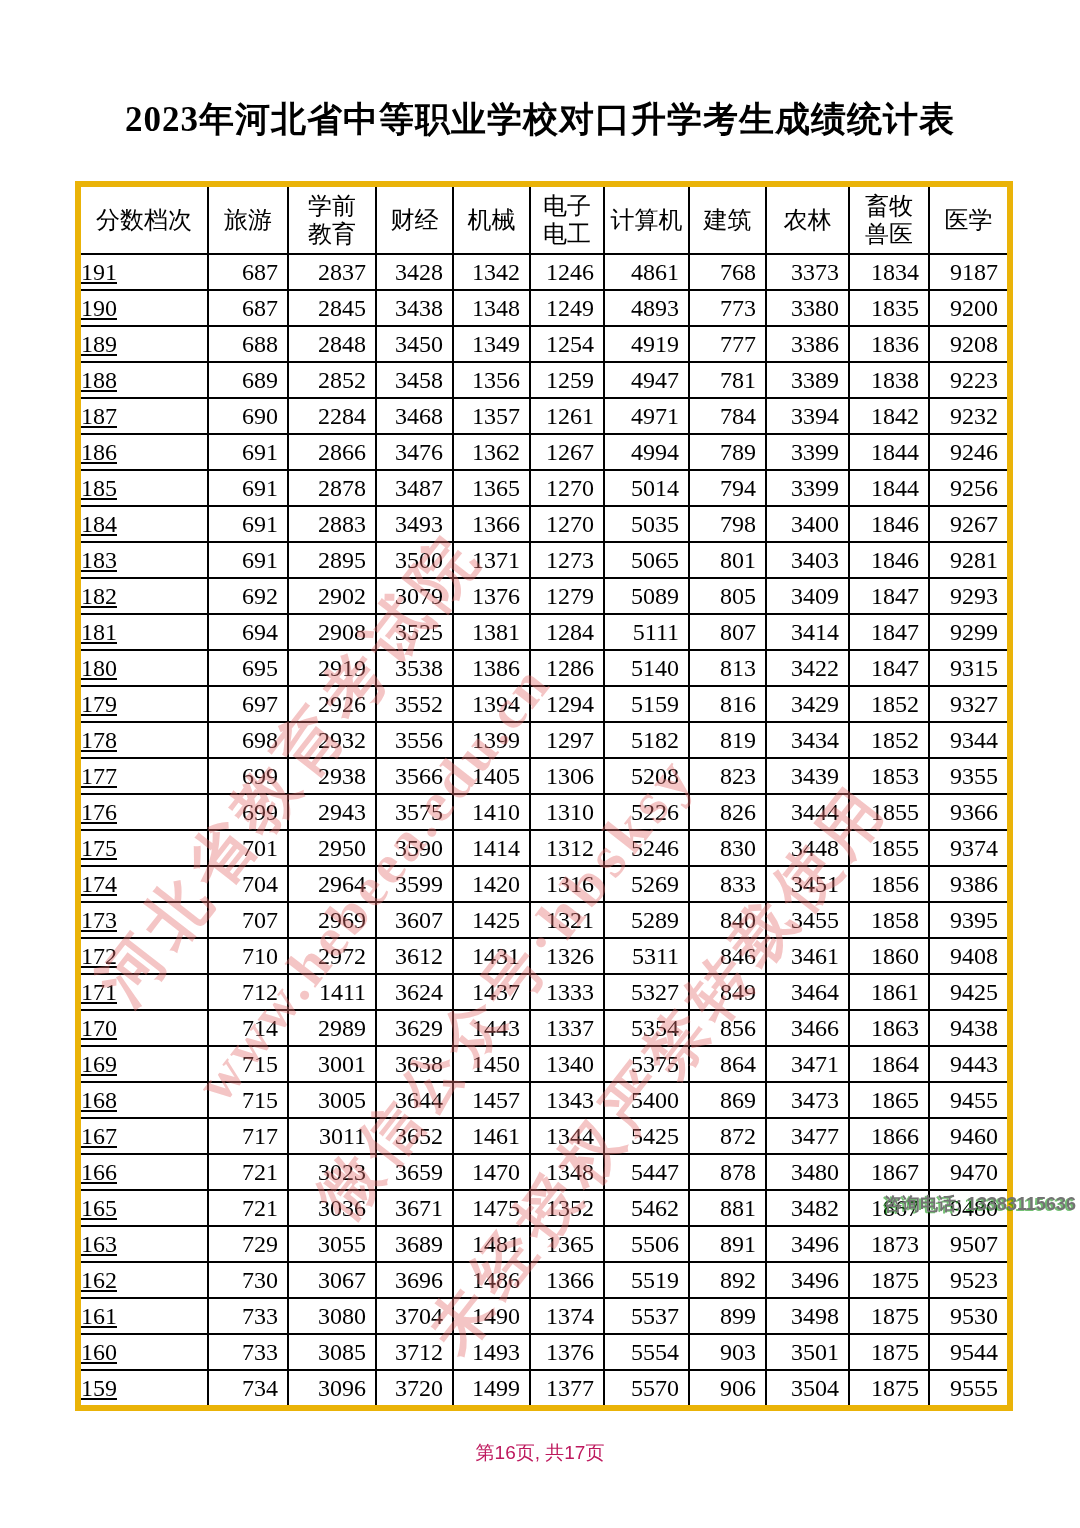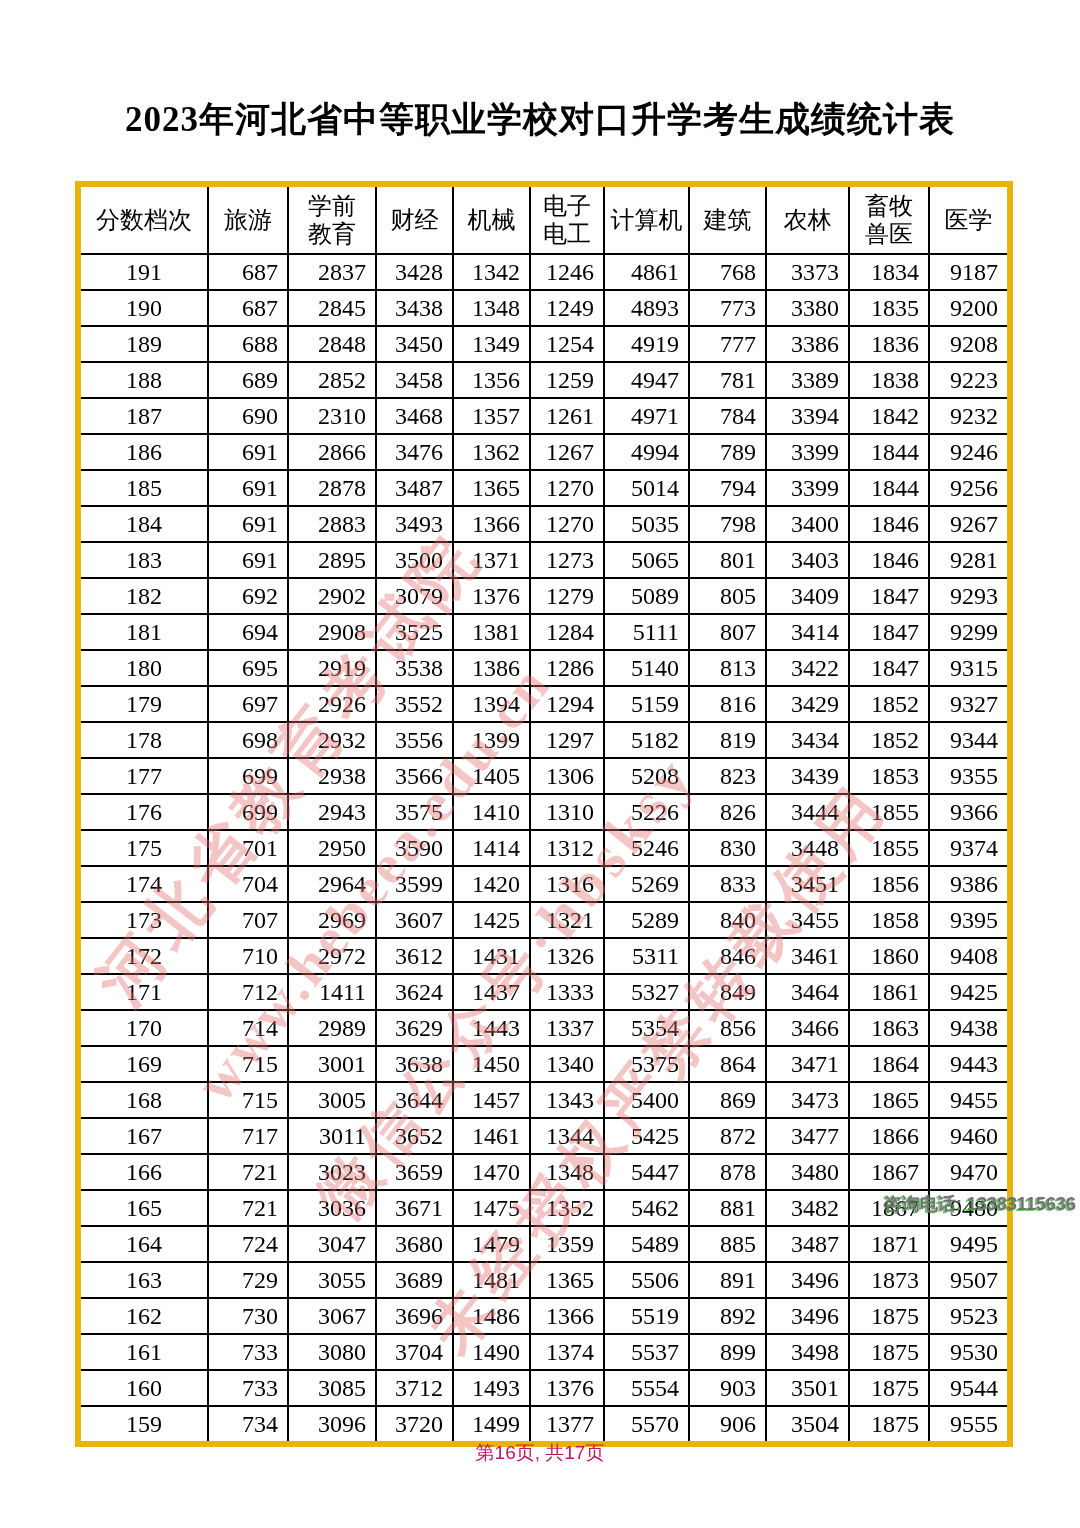--- a/index.html
+++ b/index.html
@@ -29,21 +29,21 @@
     font-weight:400;
   }
   .score-table th{
     height:66px;font-size:24px;text-align:center;
     white-space:pre-line;line-height:1.18;padding:0 2px;
   }
   .score-table td{
     height:34px;font-size:24px;line-height:1;padding:0;
   }
   .score-table td.num{text-align:right;padding-right:9px;}
-  .score-table td.level{text-align:center;}
+  .score-table td.level{text-align:left;text-decoration:underline;}
   .footer{
     position:absolute;left:0;top:1440px;width:100%;
     text-align:center;font-size:19px;color:#be185d;
     font-family:"Liberation Sans", sans-serif;
     z-index:2;
   }
   .phone{
     position:absolute;right:4px;bottom:4px;
     font-size:18px;font-weight:700;color:#737373;
     font-family:"Liberation Sans", sans-serif;
@@ -151,21 +151,21 @@
           <td class="num">1259</td>
           <td class="num">4947</td>
           <td class="num">781</td>
           <td class="num">3389</td>
           <td class="num">1838</td>
           <td class="num">9223</td>
         </tr>
         <tr>
           <td class="level">187</td>
           <td class="num">690</td>
-          <td class="num">2310</td>
+          <td class="num">2284</td>
           <td class="num">3468</td>
           <td class="num">1357</td>
           <td class="num">1261</td>
           <td class="num">4971</td>
           <td class="num">784</td>
           <td class="num">3394</td>
           <td class="num">1842</td>
           <td class="num">9232</td>
         </tr>
         <tr>
@@ -448,33 +448,20 @@
           <td class="num">3671</td>
           <td class="num">1475</td>
           <td class="num">1352</td>
           <td class="num">5462</td>
           <td class="num">881</td>
           <td class="num">3482</td>
           <td class="num">1867</td>
           <td class="num">9480</td>
         </tr>
         <tr>
-          <td class="level">164</td>
-          <td class="num">724</td>
-          <td class="num">3047</td>
-          <td class="num">3680</td>
-          <td class="num">1479</td>
-          <td class="num">1359</td>
-          <td class="num">5489</td>
-          <td class="num">885</td>
-          <td class="num">3487</td>
-          <td class="num">1871</td>
-          <td class="num">9495</td>
-        </tr>
-        <tr>
           <td class="level">163</td>
           <td class="num">729</td>
           <td class="num">3055</td>
           <td class="num">3689</td>
           <td class="num">1481</td>
           <td class="num">1365</td>
           <td class="num">5506</td>
           <td class="num">891</td>
           <td class="num">3496</td>
           <td class="num">1873</td>

